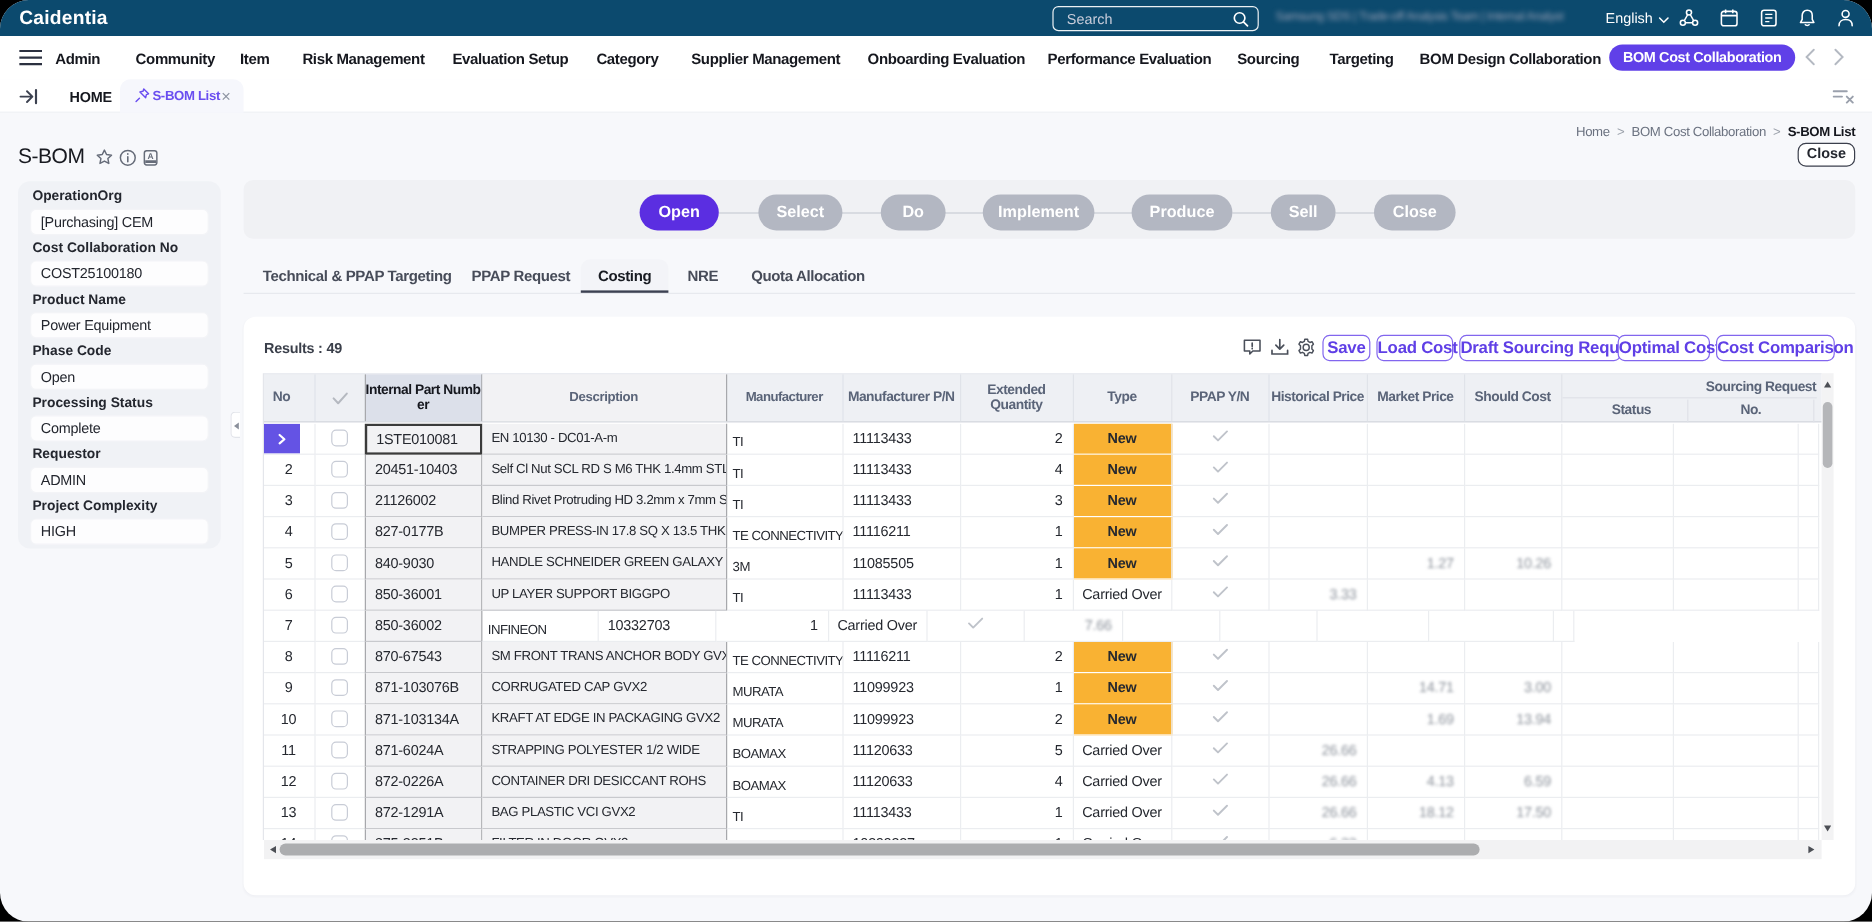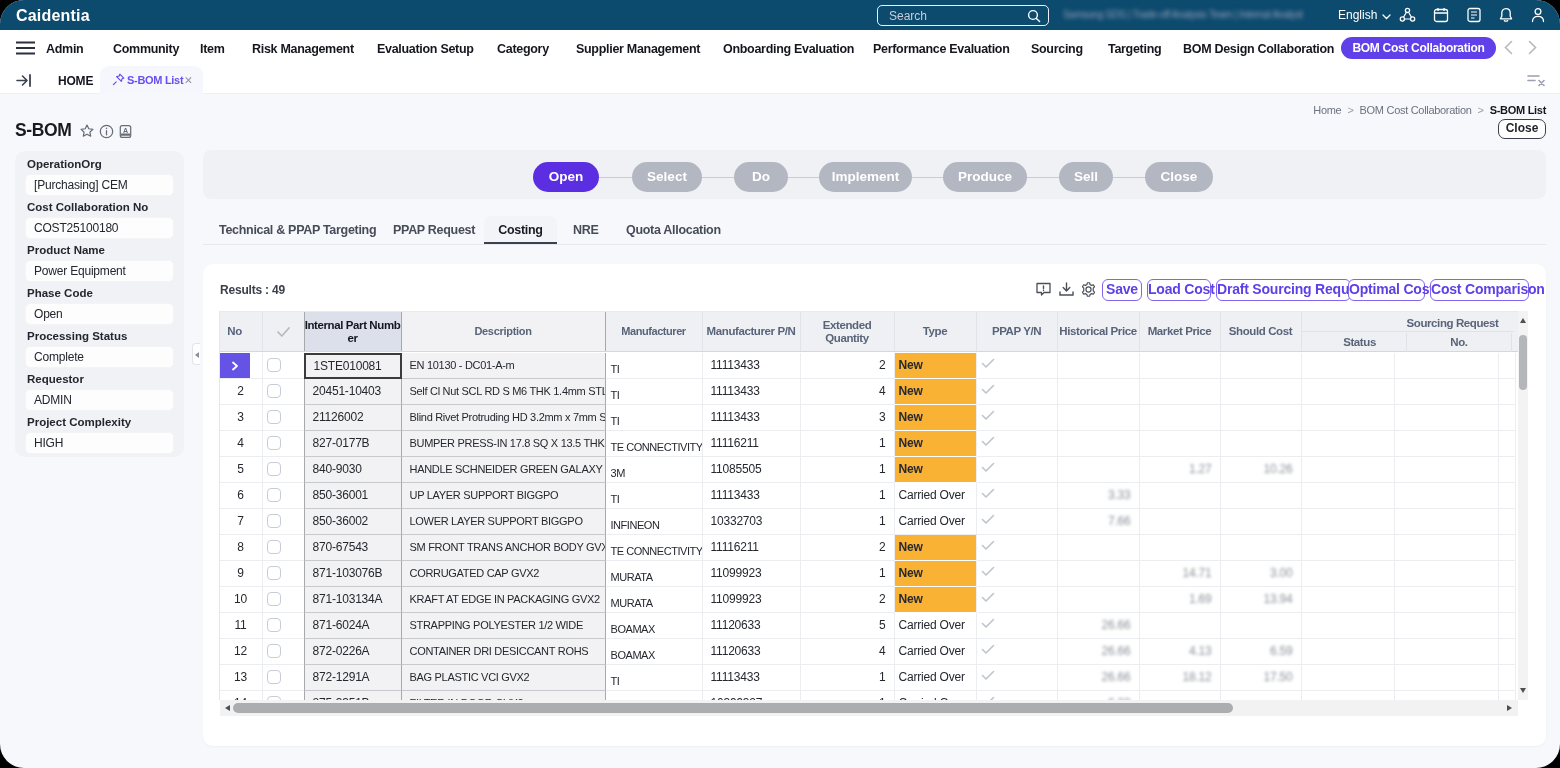--- a/index.html
+++ b/index.html
@@ -32,21 +32,21 @@
 .tab-active .lbl { position:absolute; left:27px; top:8px; font-size:11px; font-weight:700; letter-spacing:-0.3px; color:#6a4ef0; }
 .tab-active .x { position:absolute; left:84px; top:8px; font-size:10.5px; color:#8f95a3; }
 .clearico { position:absolute; left:1527px; top:8px; }
 
 
 .content { position:absolute; left:0; top:94px; width:1560px; height:674px; }
 .crumbs { position:absolute; top:10px; right:14px; font-size:11px; letter-spacing:-0.3px; color:#6b7280; }
 .crumbs b { color:#15171e; }
 .crumbs .sep { color:#9aa0aa; margin:0 6px; }
 .closebtn { position:absolute; left:1498px; top:25px; width:48px; height:20px; border:1.5px solid #3b3f4c; border-radius:7px; background:#fff; text-align:center; line-height:17px; font-size:12px; font-weight:700; color:#23262e; }
-.sbomtitle { position:absolute; left:15px; top:26px; font-size:17.5px; font-weight:700; letter-spacing:-0.4px; color:#181a20; }
+.sbomtitle { position:absolute; left:15px; top:26px; font-size:17.5px; font-weight:400; letter-spacing:-0.4px; color:#181a20; }
 .sbicons { position:absolute; left:79px; top:29px; display:flex; gap:4px; align-items:center; }
 
 
 .lpanel { position:absolute; left:15px; top:57px; width:169px; height:306px; background:#f0f2f6; border-radius:10px; padding:7px 10px; }
 .fld { margin-bottom:5px; }
 .fld .lab { font-size:11.5px; font-weight:700; color:#23262e; margin:0 0 4px 2px; }
 .fld .inp { height:22px; background:#fdfdfe; border:1px solid #f3f4f7; border-radius:5px; font-size:12px; letter-spacing:-0.2px; color:#23262e; line-height:20px; padding-left:8px; }
 .handle { position:absolute; left:192px; top:249px; width:8px; height:22px; background:#fff; border:1px solid #e2e4ea; border-right:none; border-radius:4px 0 0 4px; }
 .handle:after { content:""; position:absolute; left:2px; top:8px; border-right:4px solid #8a8f9a; border-top:3px solid transparent; border-bottom:3px solid transparent; }
 
@@ -90,21 +90,21 @@
 .thead { position:absolute; left:0; top:0; width:1298px; height:41px; background:#eef0f4; border-top:1px solid #e8eaef; border-bottom:1px solid #d4d7de; display:flex; }
 .th { height:100%; border-right:1px solid #e0e3e9; display:flex; align-items:center; justify-content:center; text-align:center; font-size:11.5px; font-weight:700; letter-spacing:-0.4px; color:#5a6478; line-height:13px; }
 .th.sel { background:#dce0ea; color:#15171e; }
 .grp { position:relative; display:block; }
 .grp .gtit { position:absolute; left:0; top:0; width:100%; height:20px; line-height:22px; text-align:center; border-bottom:1px solid #dfe2e8; }
 .grp .gsub { position:absolute; top:21px; height:19px; line-height:19px; text-align:center;margin-left:12px; }
 .tbody { position:absolute; left:0; top:42px; width:1298px; height:347px; overflow:hidden; background:#fff; }
 .tr { display:flex; height:26px; }
 .td { height:26px; border-right:1px solid #ebedf0; border-bottom:1px solid #ebedf0; font-size:12px; letter-spacing:-0.2px; color:#25282f; line-height:25px; padding:0 8px; white-space:nowrap; overflow:hidden; }
 .cb { display:inline-block; width:14px; height:14px; border:1.2px solid #c8ccd6; border-radius:4px; background:#fff; margin-top:5px; vertical-align:top; }
-.td.cc { padding:0 4px; }
+.td.cc { text-align:center; padding:0 4px; }
 .td.rr { text-align:right; }
 .c1 { position:relative; text-align:center; padding:0 12px 0 0; }
 .c2 { border-right:none; }
 .c3 { background:#f2f2f4; border-left:1px solid #a7a8ac; border-right:1px solid #a7a8ac; border-bottom-color:#c8c9cd; }
 .c4 { background:#f2f2f4; border-right:1px solid #a7a8ac; border-bottom-color:#c8c9cd; font-size:11px; letter-spacing:-0.3px; }
 .c5 { font-size:11px; letter-spacing:-0.45px; padding:4px 5px; }
 .c3.focus { border:2px solid #3b3b3b; line-height:22px; }
 .curind { position:absolute; left:0; top:0; width:30px; height:25px; background:#6453e4; display:flex; align-items:center; justify-content:center; }
 .new { background:#f9b233; border-bottom-color:#fff; font-weight:700; color:#26292f; }
 .co { color:#25282f; }
@@ -310,21 +310,21 @@
           <div class="th c4">Description</div>
           <div class="th c5">Manufacturer</div>
           <div class="th c6">Manufacturer P/N</div>
           <div class="th c7">Extended Quantity</div>
           <div class="th c8">Type</div>
           <div class="th c9">PPAP Y/N</div>
           <div class="th c10">Historical Price</div>
           <div class="th c11">Market Price</div>
           <div class="th c12">Should Cost</div>
           <div class="th grp" style="width:212px;border-right:none">
-            <div class="gtit" style="text-align:left"><span style="margin-left:105px">Sourcing Request</span></div>
+            <div class="gtit" style="text-align:right"><span style="margin-left:105px">Sourcing Request</span></div>
             <div class="gsub" style="left:0;width:93px;border-right:1px solid #dfe2e8">Status</div>
             <div class="gsub" style="left:94px;width:104px;border-right:1px solid #dfe2e8">No.</div>
           </div>
         </div>
         <div class="tbody">
 <div class="tr">
               <div class="td c1">
                 <div class="curind">
                   <svg width="10" height="10" viewBox="0 0 10 10">
                     <path d="M3 1.5 L7 5 L3 8.5" fill="none" stroke="#fff" stroke-width="1.8" stroke-linecap="round" stroke-linejoin="round"></path>
@@ -440,21 +440,20 @@
               <div class="td c11 rr"></div>
               <div class="td c12 rr"></div>
               <div class="td c13"></div>
               <div class="td c14"></div>
               <div class="td c15"></div>
             </div>
 <div class="tr">
               <div class="td c1 cc">7</div>
               <div class="td c2 cc"><span class="cb"></span></div>
               <div class="td c3">850-36002</div>
-              <div class="td c4">LOWER LAYER SUPPORT BIGGPO</div>
               <div class="td c5">INFINEON</div>
               <div class="td c6">10332703</div>
               <div class="td c7 rr">1</div>
               <div class="td c8 cc co">Carried Over</div>
               <div class="td c9 cc"><svg width="14" height="11" viewBox="0 0 14 11">
                   <path d="M1.5 5.5 L5 9 L12.5 1.5" fill="none" stroke="#bfc3ca" stroke-width="1.6" stroke-linecap="round" stroke-linejoin="round"></path>
                 </svg></div>
               <div class="td c10 rr"><span class="bl">7.66</span></div>
               <div class="td c11 rr"></div>
               <div class="td c12 rr"></div>

